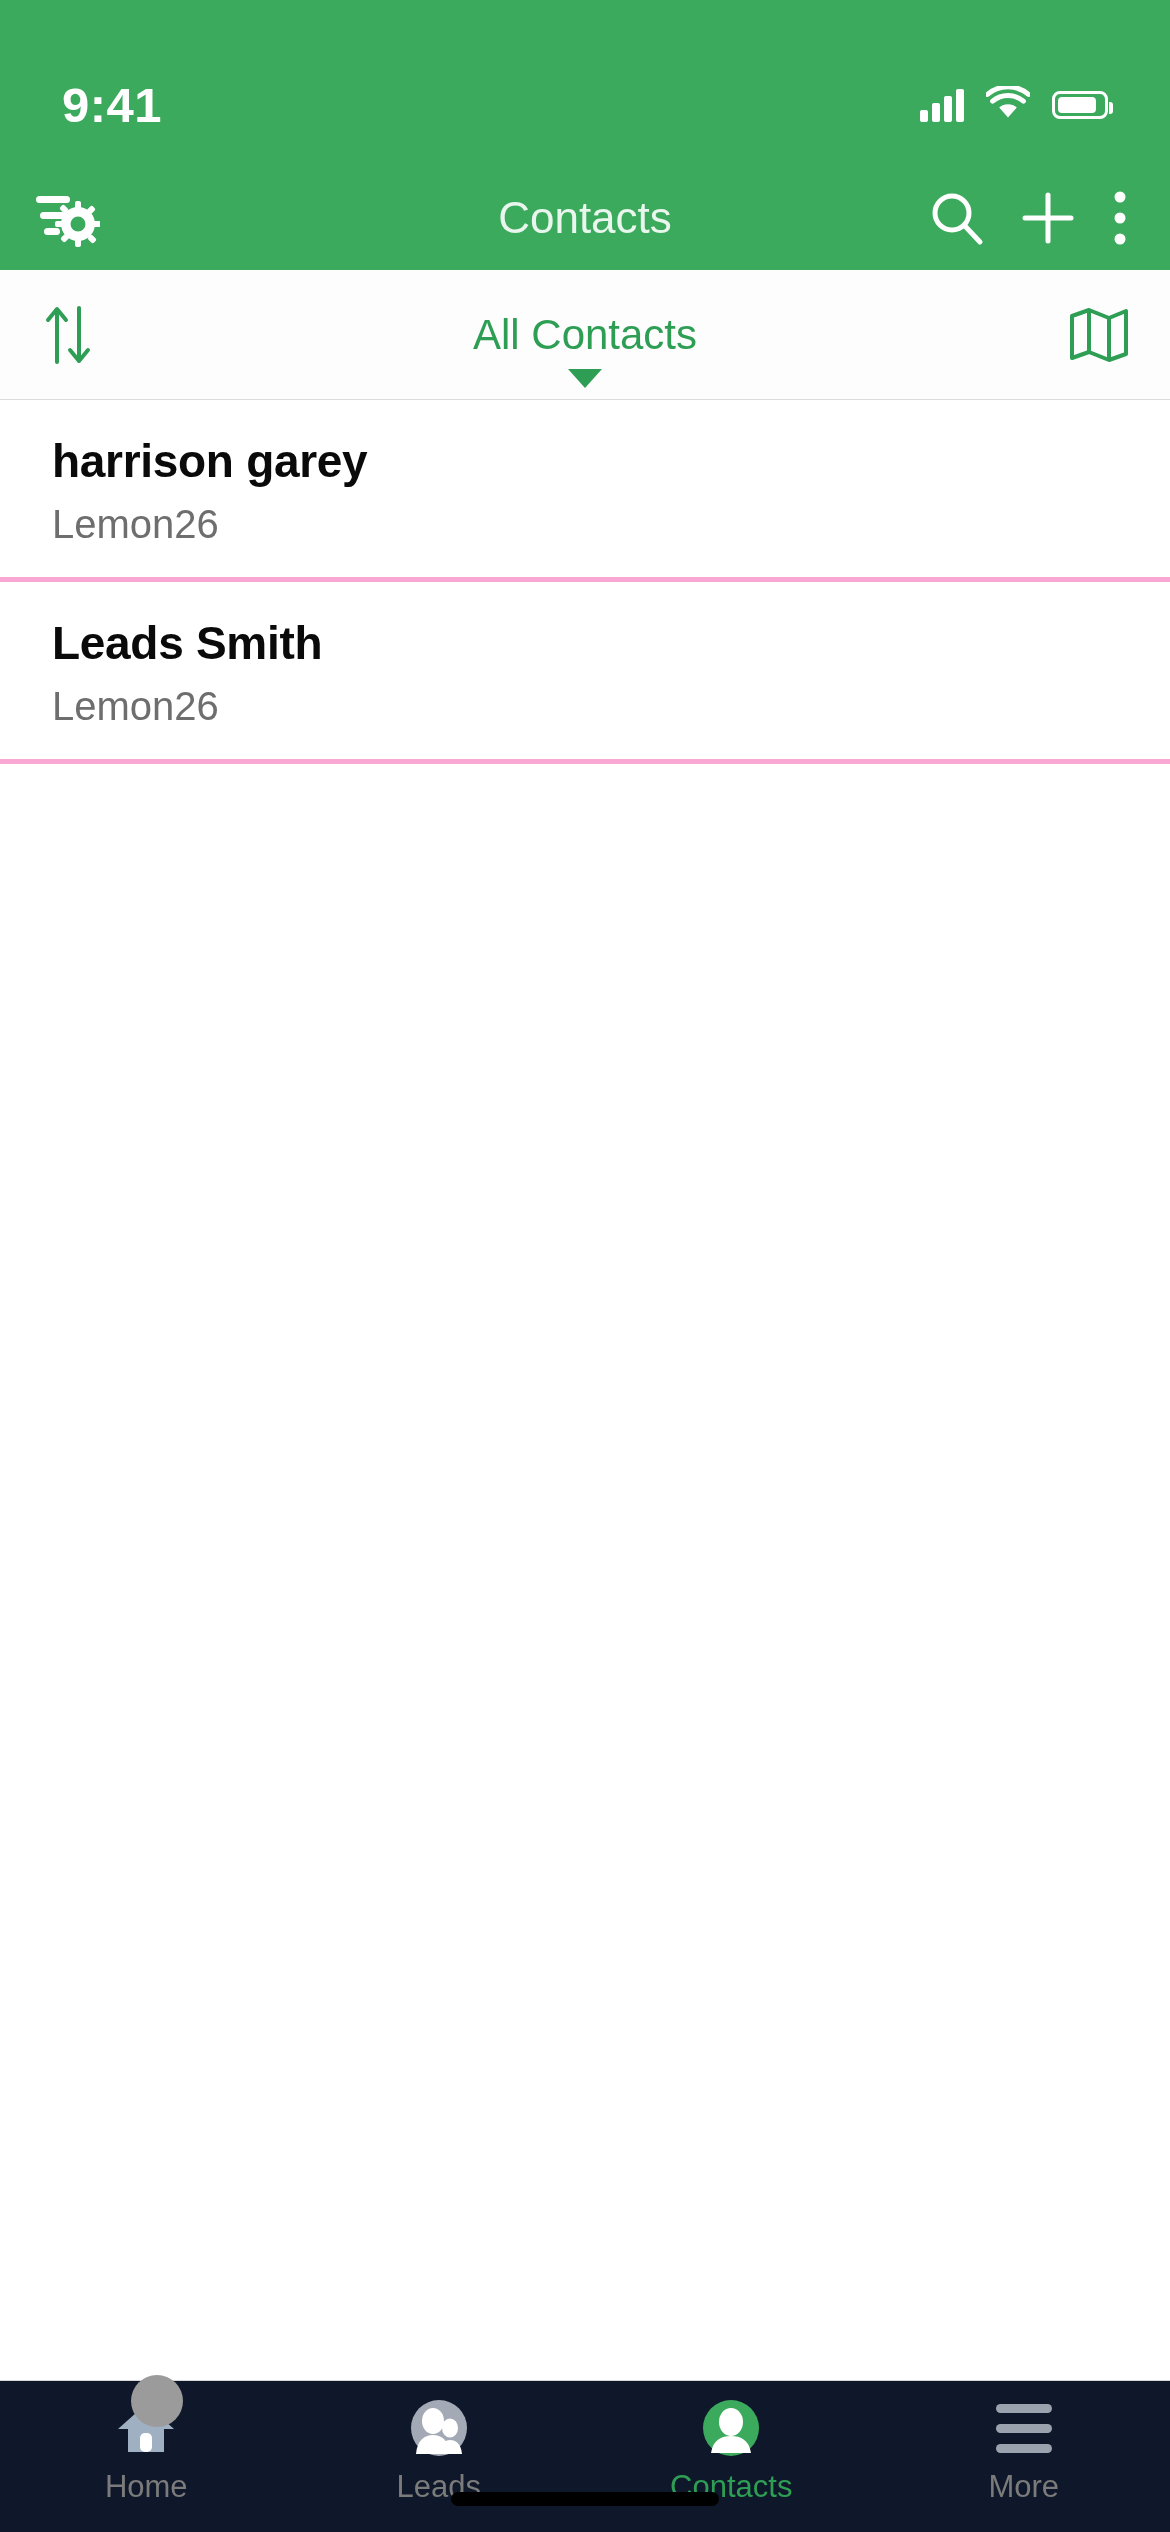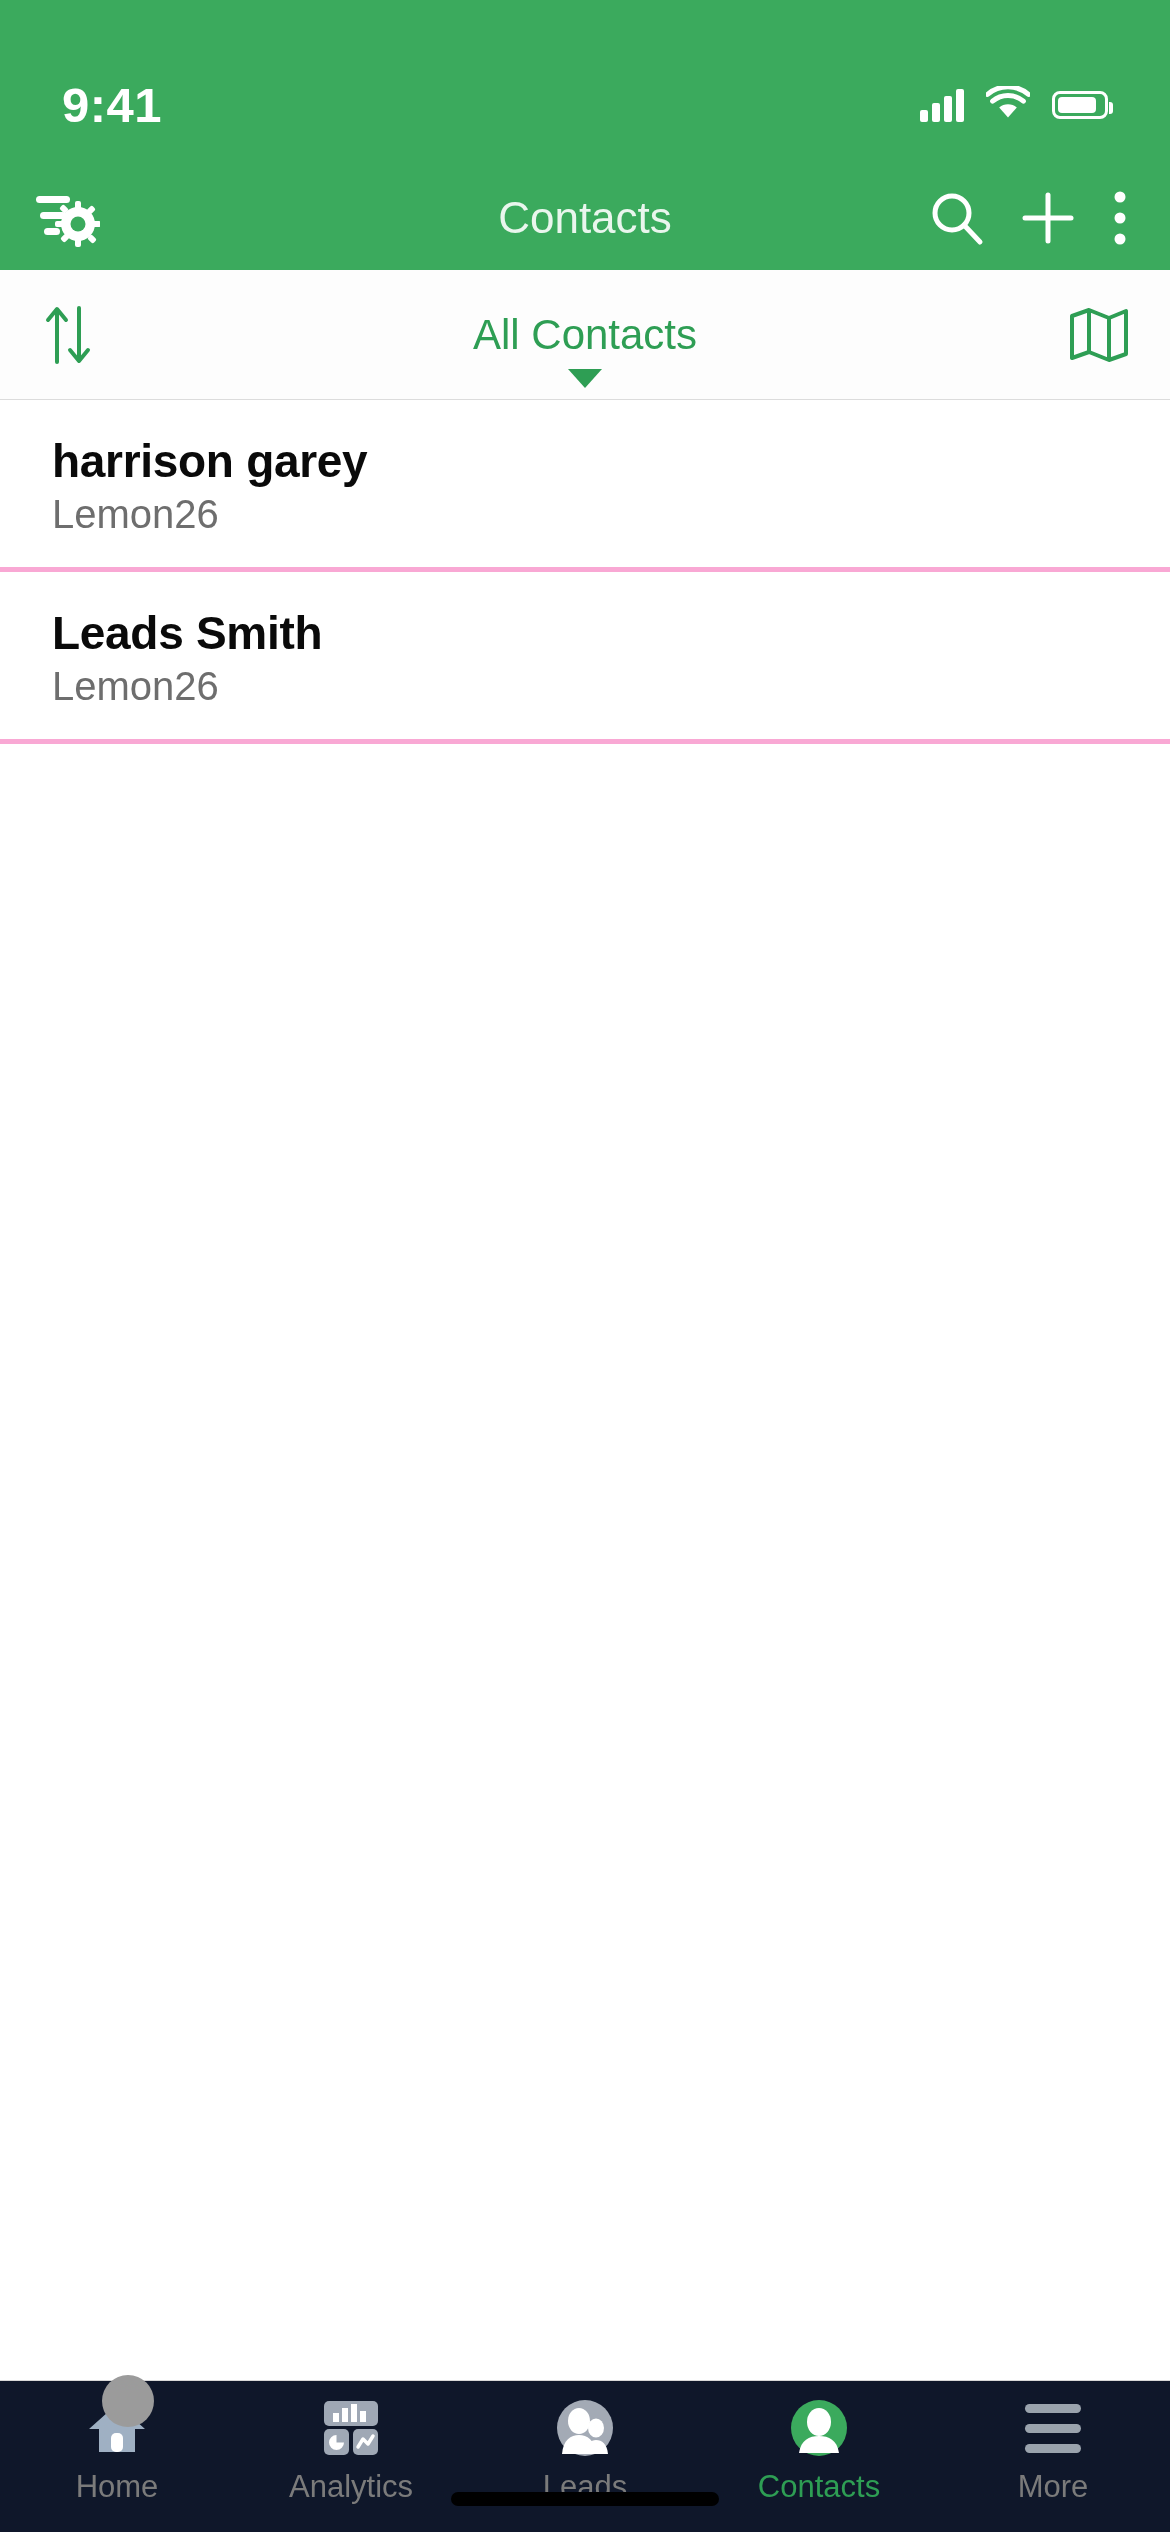--- a/index.html
+++ b/index.html
@@ -67,21 +67,21 @@
   }
   .filter-right { margin-left:auto; z-index:2; }
 
   
   .list { flex:1 1 auto; background:#fff; overflow:hidden; }
   .contact-row {
     padding:34px 52px 30px 52px; border-bottom:5px solid #f9a8d4;
     cursor:pointer; background:#fff;
   }
   .contact-name { font-size:46px; font-weight:700; color:#0a0a0a; letter-spacing:-0.3px; }
-  .contact-sub { font-size:40px; color:#6e6e6e; margin-top:4px; }
+  .contact-sub { font-size:40px; color:#6e6e6e; margin-top:14px; }
 
   
   .tabbar {
     height:152px; background:#0f172a; border-top:1px solid #d8d8d8;
     display:flex; align-items:flex-start; padding-top:16px; flex:0 0 auto;
   }
   .tab {
     flex:1; display:flex; flex-direction:column; align-items:center;
     gap:10px; cursor:pointer; position:relative;
   }
@@ -223,38 +223,20 @@
       <span class="tab-icon">
         <span class="home-badge"></span>
         <svg width="62" height="56" viewBox="0 0 62 56">
           <path d="M31 4 L59 29 L49 29 L49 52 L13 52 L13 29 L3 29 Z" fill="#9FB0C3"></path>
           <rect x="25" y="33" width="12" height="19" rx="5" fill="#fff"></rect>
         </svg>
       </span>
       <span class="tab-label">Home</span>
     </div>
 
-    <div class="tab">
-      <span class="tab-icon">
-        <svg width="58" height="58" viewBox="0 0 58 58">
-          <rect x="2" y="2" width="54" height="25" rx="5" fill="#9FA8B5"></rect>
-          <g fill="#fff">
-            <rect x="11" y="14" width="6" height="9"></rect>
-            <rect x="20" y="9" width="6" height="14"></rect>
-            <rect x="29" y="5" width="6" height="18"></rect>
-            <rect x="38" y="12" width="6" height="11"></rect>
-          </g>
-          <rect x="2" y="30" width="25" height="26" rx="5" fill="#9FA8B5"></rect>
-          <path d="M14.5 36 A7.5 7.5 0 1 0 22 43.5 L14.5 43.5 Z" fill="#fff"></path>
-          <rect x="31" y="30" width="25" height="26" rx="5" fill="#9FA8B5"></rect>
-          <polyline points="36,48 41,40 46,45 51,37" stroke="#fff" stroke-width="3.5" fill="none" stroke-linecap="round" stroke-linejoin="round"></polyline>
-        </svg>
-      </span>
-      <span class="tab-label">Analytics</span>
-    </div>
 
     <div class="tab">
       <span class="tab-icon">
         <svg width="60" height="60" viewBox="0 0 60 60">
           <circle cx="30" cy="30" r="28" fill="#A3AAB5"></circle>
           <g fill="#fff">
             <ellipse cx="24" cy="23" rx="11" ry="13"></ellipse>
             <path d="M7 56 C8 42 16 37 24 37 C32 37 40 42 41 56 Z"></path>
             <ellipse cx="41" cy="30" rx="8" ry="9.5"></ellipse>
             <path d="M30 56 C31 45 36 42 41 42 C47 42 52 46 53 56 Z"></path>

